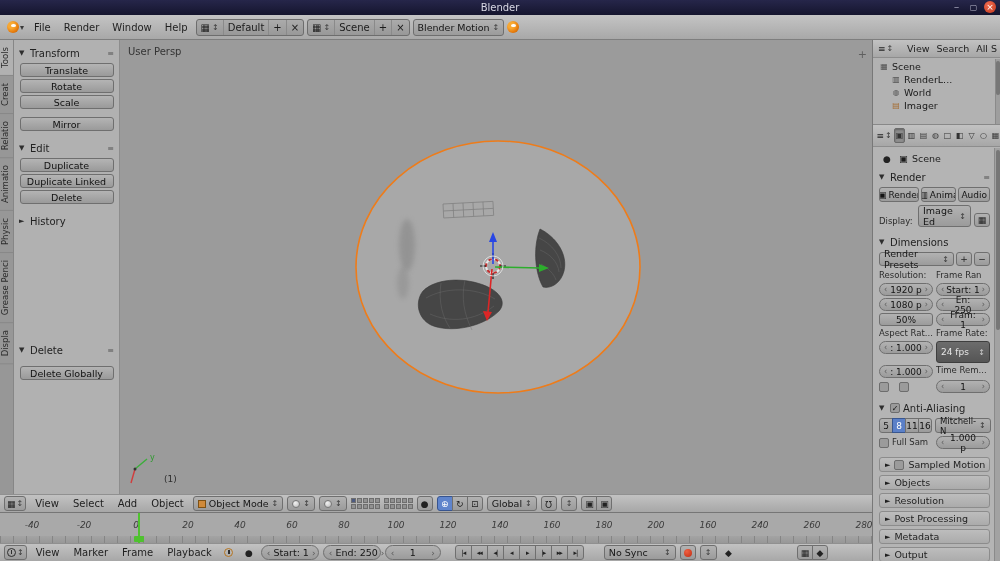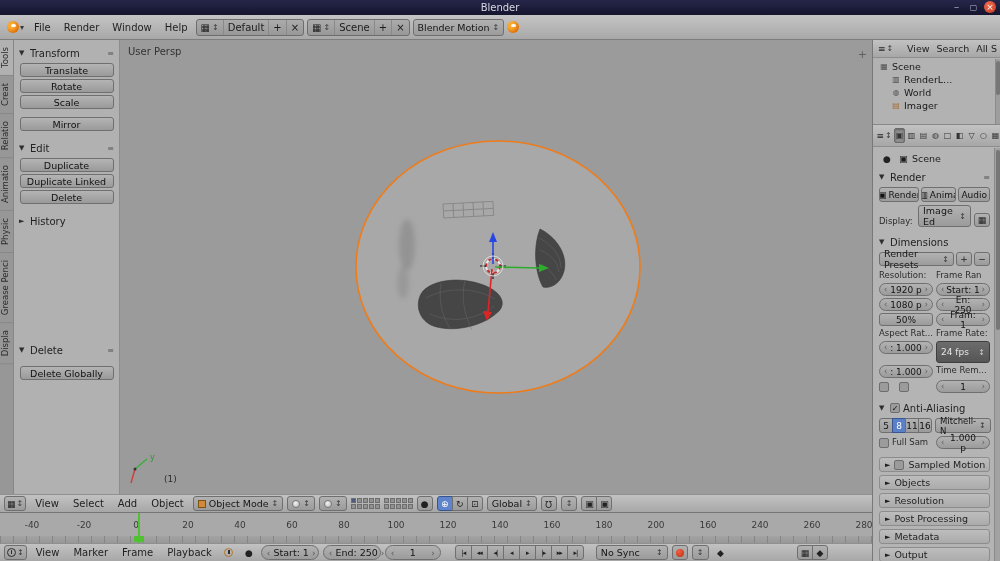--- a/index.html
+++ b/index.html
@@ -61,21 +61,21 @@
   .cell { width:5px; height:5px; background:#929292; border:1px solid #6e6e6e; }
   .cell:nth-child(6) { margin-left:3px; }
   .lrow.top .cell:first-child { background:#4d5a80; }
   .grp { display:inline-flex; }
   .grp > * { border-radius:0; margin-left:-1px; }
   .grp > *:first-child { border-radius:3px 0 0 3px; margin-left:0; }
   .grp > *:last-child { border-radius:0 3px 3px 0; }
   .magnet { display:inline-block; transform:rotate(180deg); font-size:9px; }
 
   
-  .ruler { height:30px; flex:none; position:relative; background:#a9a9a9; overflow:hidden; }
+  .ruler { height:30px; flex:none; position:relative; background:#a9a9a9; overflow:hidden;font-style:italic; }
   .ruler::after { content:""; position:absolute; left:0; right:0; bottom:0; height:7px;
     background:repeating-linear-gradient(90deg,#858585 0 1px,rgba(0,0,0,0) 1px 13px),linear-gradient(#a3a3a3,#989898); }
   .ticks { position:absolute; left:6px; top:7px; display:flex; }
   .ticks .tick { width:52px; text-align:center; font-size:9px; color:#3a3a3a; flex:none; }
   .cfl { position:absolute; left:138px; top:0; bottom:0; width:2px; background:#4fc22f; z-index:2; }
   .cfm { position:absolute; left:134px; bottom:1px; width:10px; height:6px; background:#4fc22f; border-radius:1px; z-index:2; }
 
   
   .th { height:18px; border-bottom:none; }
   .num { height:15px; display:inline-flex; align-items:center; background:linear-gradient(#b2b2b2,#9b9b9b); border:1px solid #6f6f6f; border-radius:8px; padding:0 2px; font-size:9.5px; color:#141414; }
@@ -386,21 +386,21 @@
         <span class="grp" style="margin-left:10px">
           <span class="pb">|◂</span>
           <span class="pb">◂◂</span>
           <span class="pb">◂|</span>
           <span class="pb">◂</span>
           <span class="pb">▸</span>
           <span class="pb">|▸</span>
           <span class="pb">▸▸</span>
           <span class="pb">▸|</span>
         </span>
-        <span class="dd" style="width:72px; margin-left:8px">
+        <span class="dd" style="width:72px; margin-left:16px">
           <span>No Sync</span>
           <span class="ar" style="margin-left:auto">↕</span>
         </span>
         <span class="ib">
             <span class="recdot"></span>
           </span>
         <span class="dd">
           <span class="ar">↕</span>
         </span>
         <span class="ib flat">◆</span>

